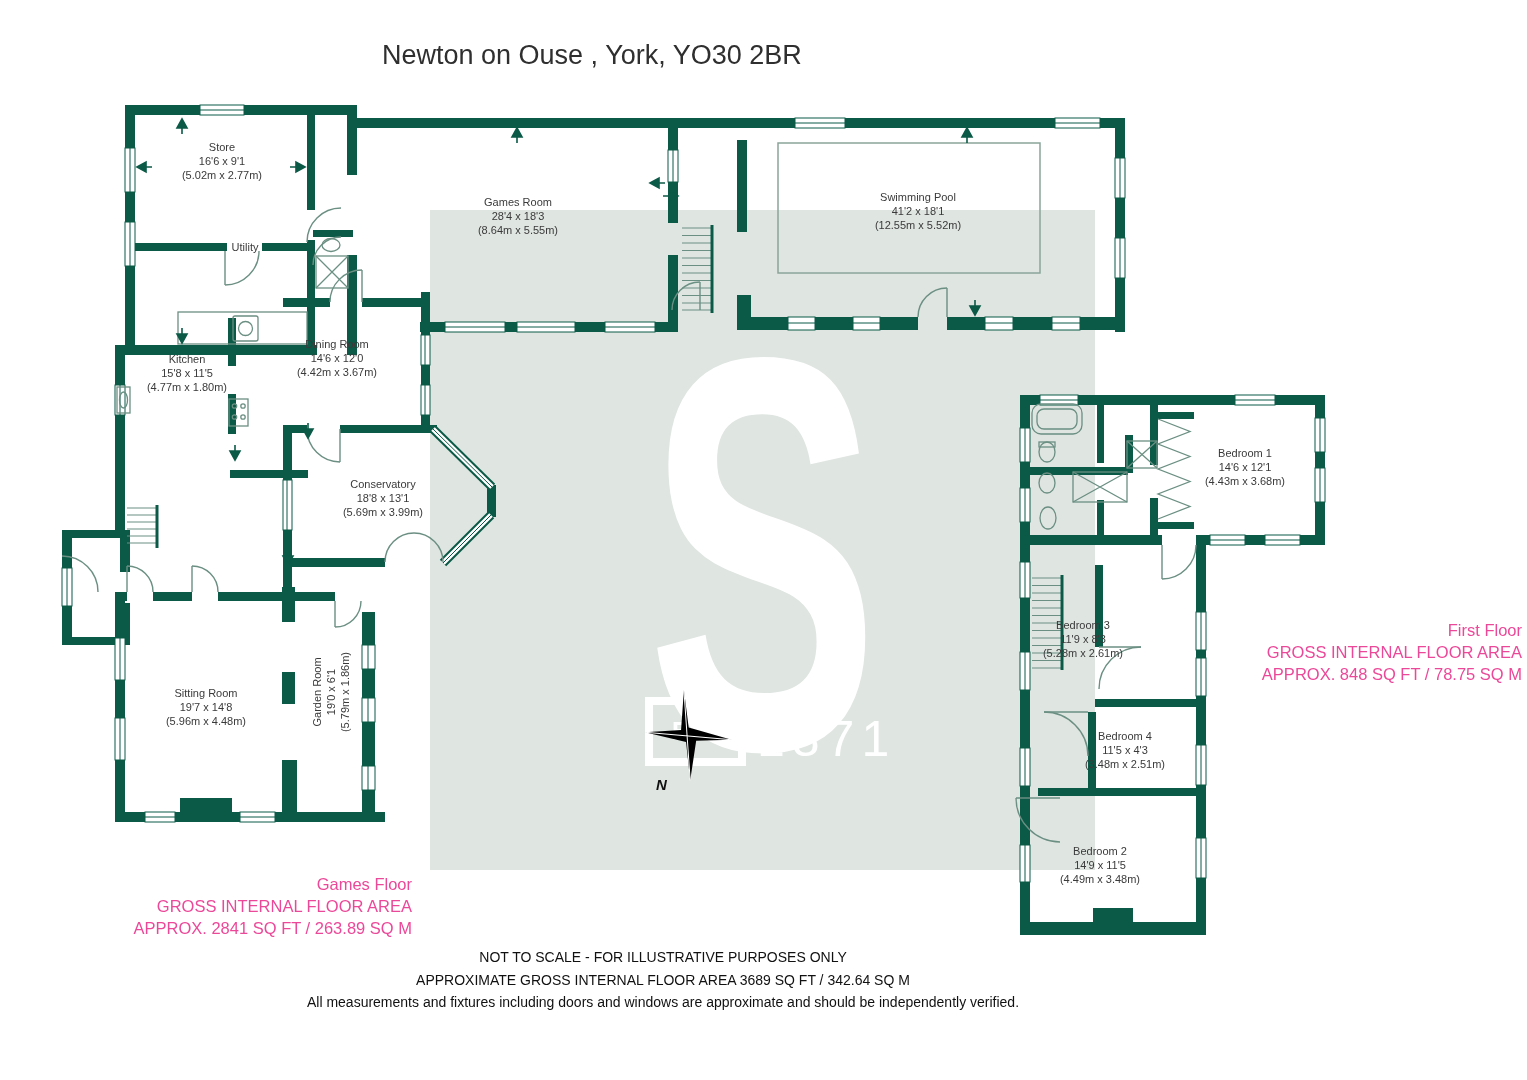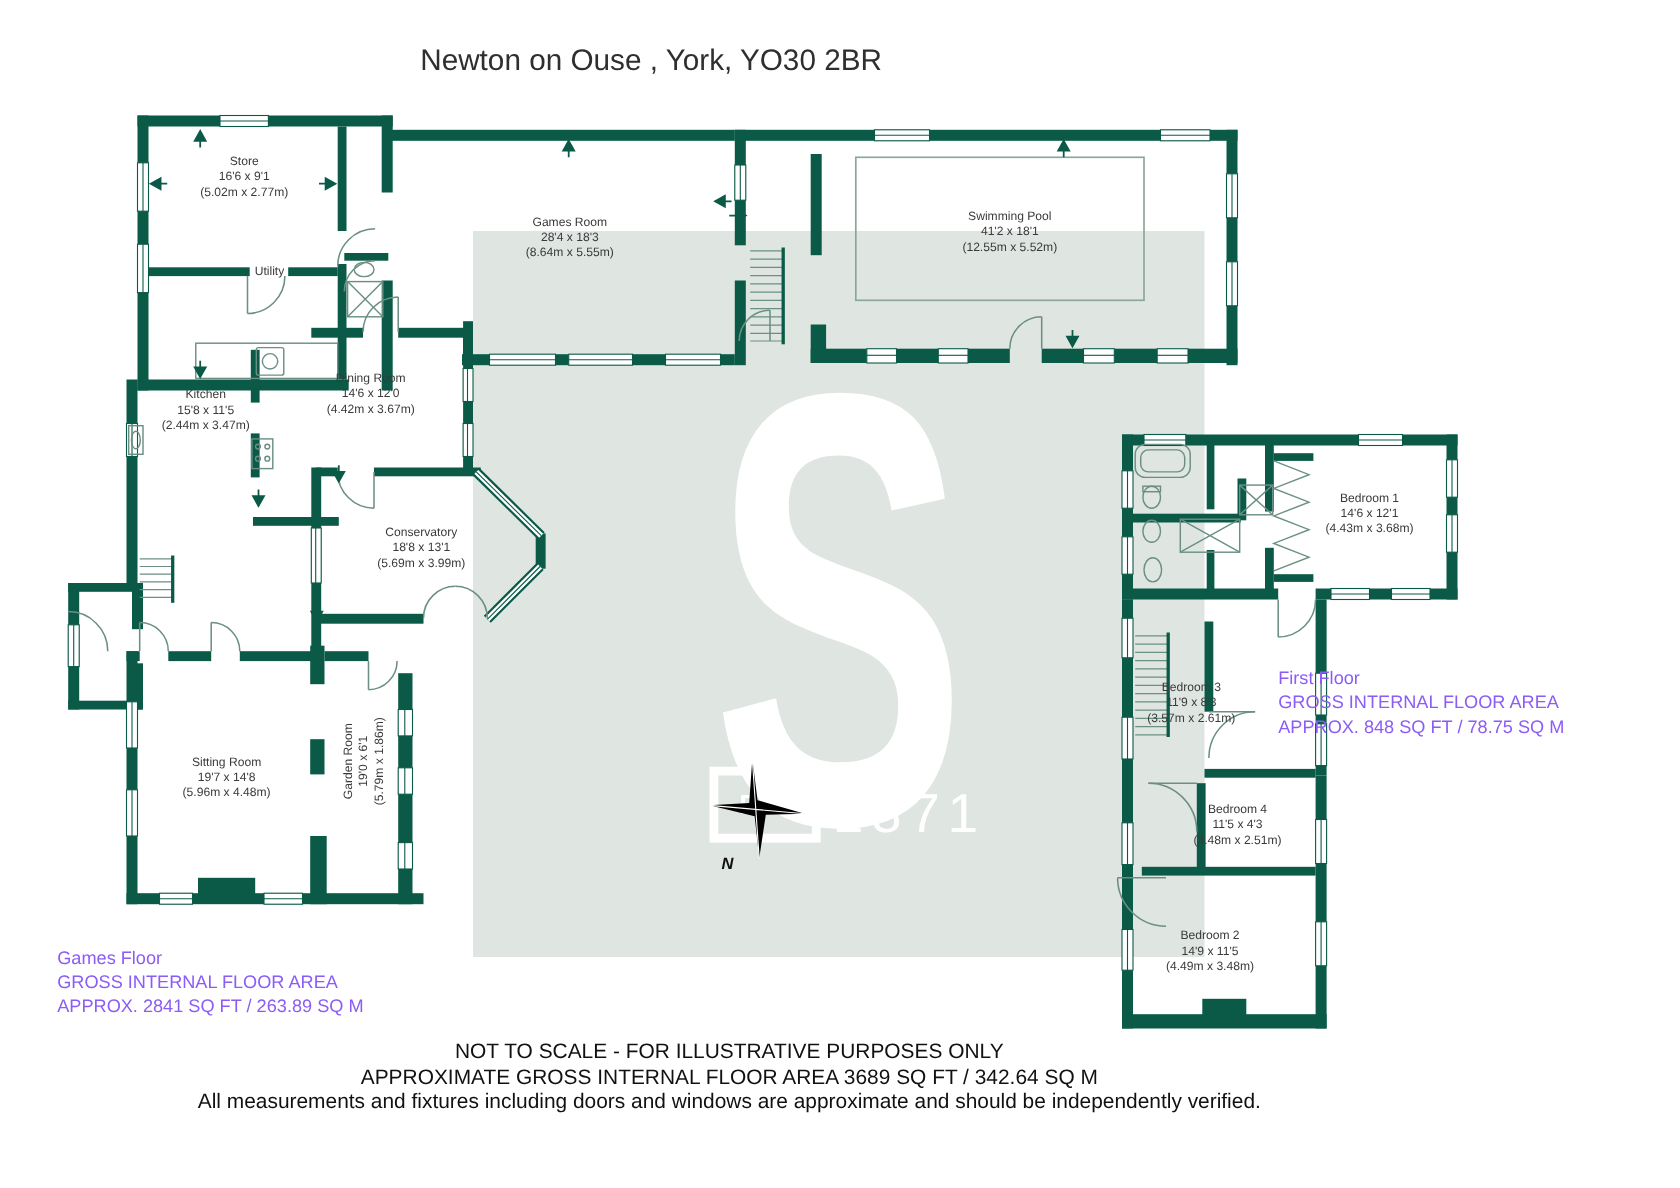--- a/index.html
+++ b/index.html
@@ -3,22 +3,22 @@
 <meta charset="utf-8">
 <style>
   html,body{margin:0;padding:0;background:#fff;}
   .canvas{position:relative;width:1527px;height:1080px;background:#fff;overflow:hidden;
           font-family:"Liberation Sans",sans-serif;}
   .abs{position:absolute;}
   .title{left:382px;top:40px;width:760px;text-align:left;font-size:27px;color:#2f2f2f;}
   .room{position:absolute;text-align:center;font-size:11px;line-height:14px;color:var(--label,#3a3a3a);}
   .room .nm{white-space:nowrap;}
   .rot{transform:rotate(-90deg);}
-  .floorblk{position:absolute;text-align:left;font-size:16.5px;line-height:22px;color:#8b5cf6;}
-  .footer{left:163px;top:946px;width:1000px;text-align:center;font-size:19px;line-height:22.5px;color:#111;}
+  .floorblk{position:absolute;text-align:right;font-size:16.5px;line-height:22px;color:#ec4899;margin-top:13px;}
+  .footer{left:163px;top:946px;width:1000px;text-align:center;font-size:14px;line-height:22.5px;color:#111;}
   svg text{font-family:"Liberation Sans",sans-serif;}
   .wall{fill:var(--wall,#0b5a47);}
   .win{fill:#ffffff;stroke:var(--wall,#0b5a47);stroke-width:1;}
   .wl{stroke:var(--wall,#0b5a47);stroke-width:1;}
   .thin{stroke:var(--line,#6b8f83);stroke-width:1.4;fill:none;}
   .fix{fill:none;stroke:var(--line,#6b8f83);stroke-width:1.3;}
   .tread{stroke:var(--line,#6b8f83);stroke-width:1.1;fill:none;}
   .stringer{stroke:var(--wall,#0b5a47);stroke-width:3;}
   .wm-bg{fill:var(--watermark-bg,#dfe5e1);}
   .wm-txt{fill:var(--watermark-text,#ffffff);}
@@ -360,21 +360,21 @@
     <div>(8.64m x 5.55m)</div>
   </div>
   <div class="room" style="left:833px;top:190px;width:170px">
     <div class="nm">Swimming Pool</div>
     <div>41'2 x 18'1</div>
     <div>(12.55m x 5.52m)</div>
   </div>
   <div class="room" style="left:107px;top:352px;width:160px">
     <div class="nm">Kitchen</div>
     <div>15'8 x 11'5</div>
-    <div>(2.44m x 3.47m)</div>
+    <div>(4.77m x 1.80m)</div>
   </div>
   <div class="room" style="left:257px;top:337px;width:160px">
     <div class="nm">Dining Room</div>
     <div>14'6 x 12'0</div>
     <div>(4.42m x 3.67m)</div>
   </div>
   <div class="room" style="left:303px;top:477px;width:160px">
     <div class="nm">Conservatory</div>
     <div>18'8 x 13'1</div>
     <div>(5.69m x 3.99m)</div>
@@ -390,21 +390,21 @@
     <div>(5.79m x 1.86m)</div>
   </div>
   <div class="room" style="left:1165px;top:446px;width:160px">
     <div class="nm">Bedroom 1</div>
     <div>14'6 x 12'1</div>
     <div>(4.43m x 3.68m)</div>
   </div>
   <div class="room" style="left:1003px;top:618px;width:160px">
     <div class="nm">Bedroom 3</div>
     <div>11'9 x 8'3</div>
-    <div>(3.57m x 2.61m)</div>
+    <div>(5.28m x 2.61m)</div>
   </div>
   <div class="room" style="left:1045px;top:729px;width:160px">
     <div class="nm">Bedroom 4</div>
     <div>11'5 x 4'3</div>
     <div>(3.48m x 2.51m)</div>
   </div>
   <div class="room" style="left:1020px;top:844px;width:160px">
     <div class="nm">Bedroom 2</div>
     <div>14'9 x 11'5</div>
     <div>(4.49m x 3.48m)</div>

